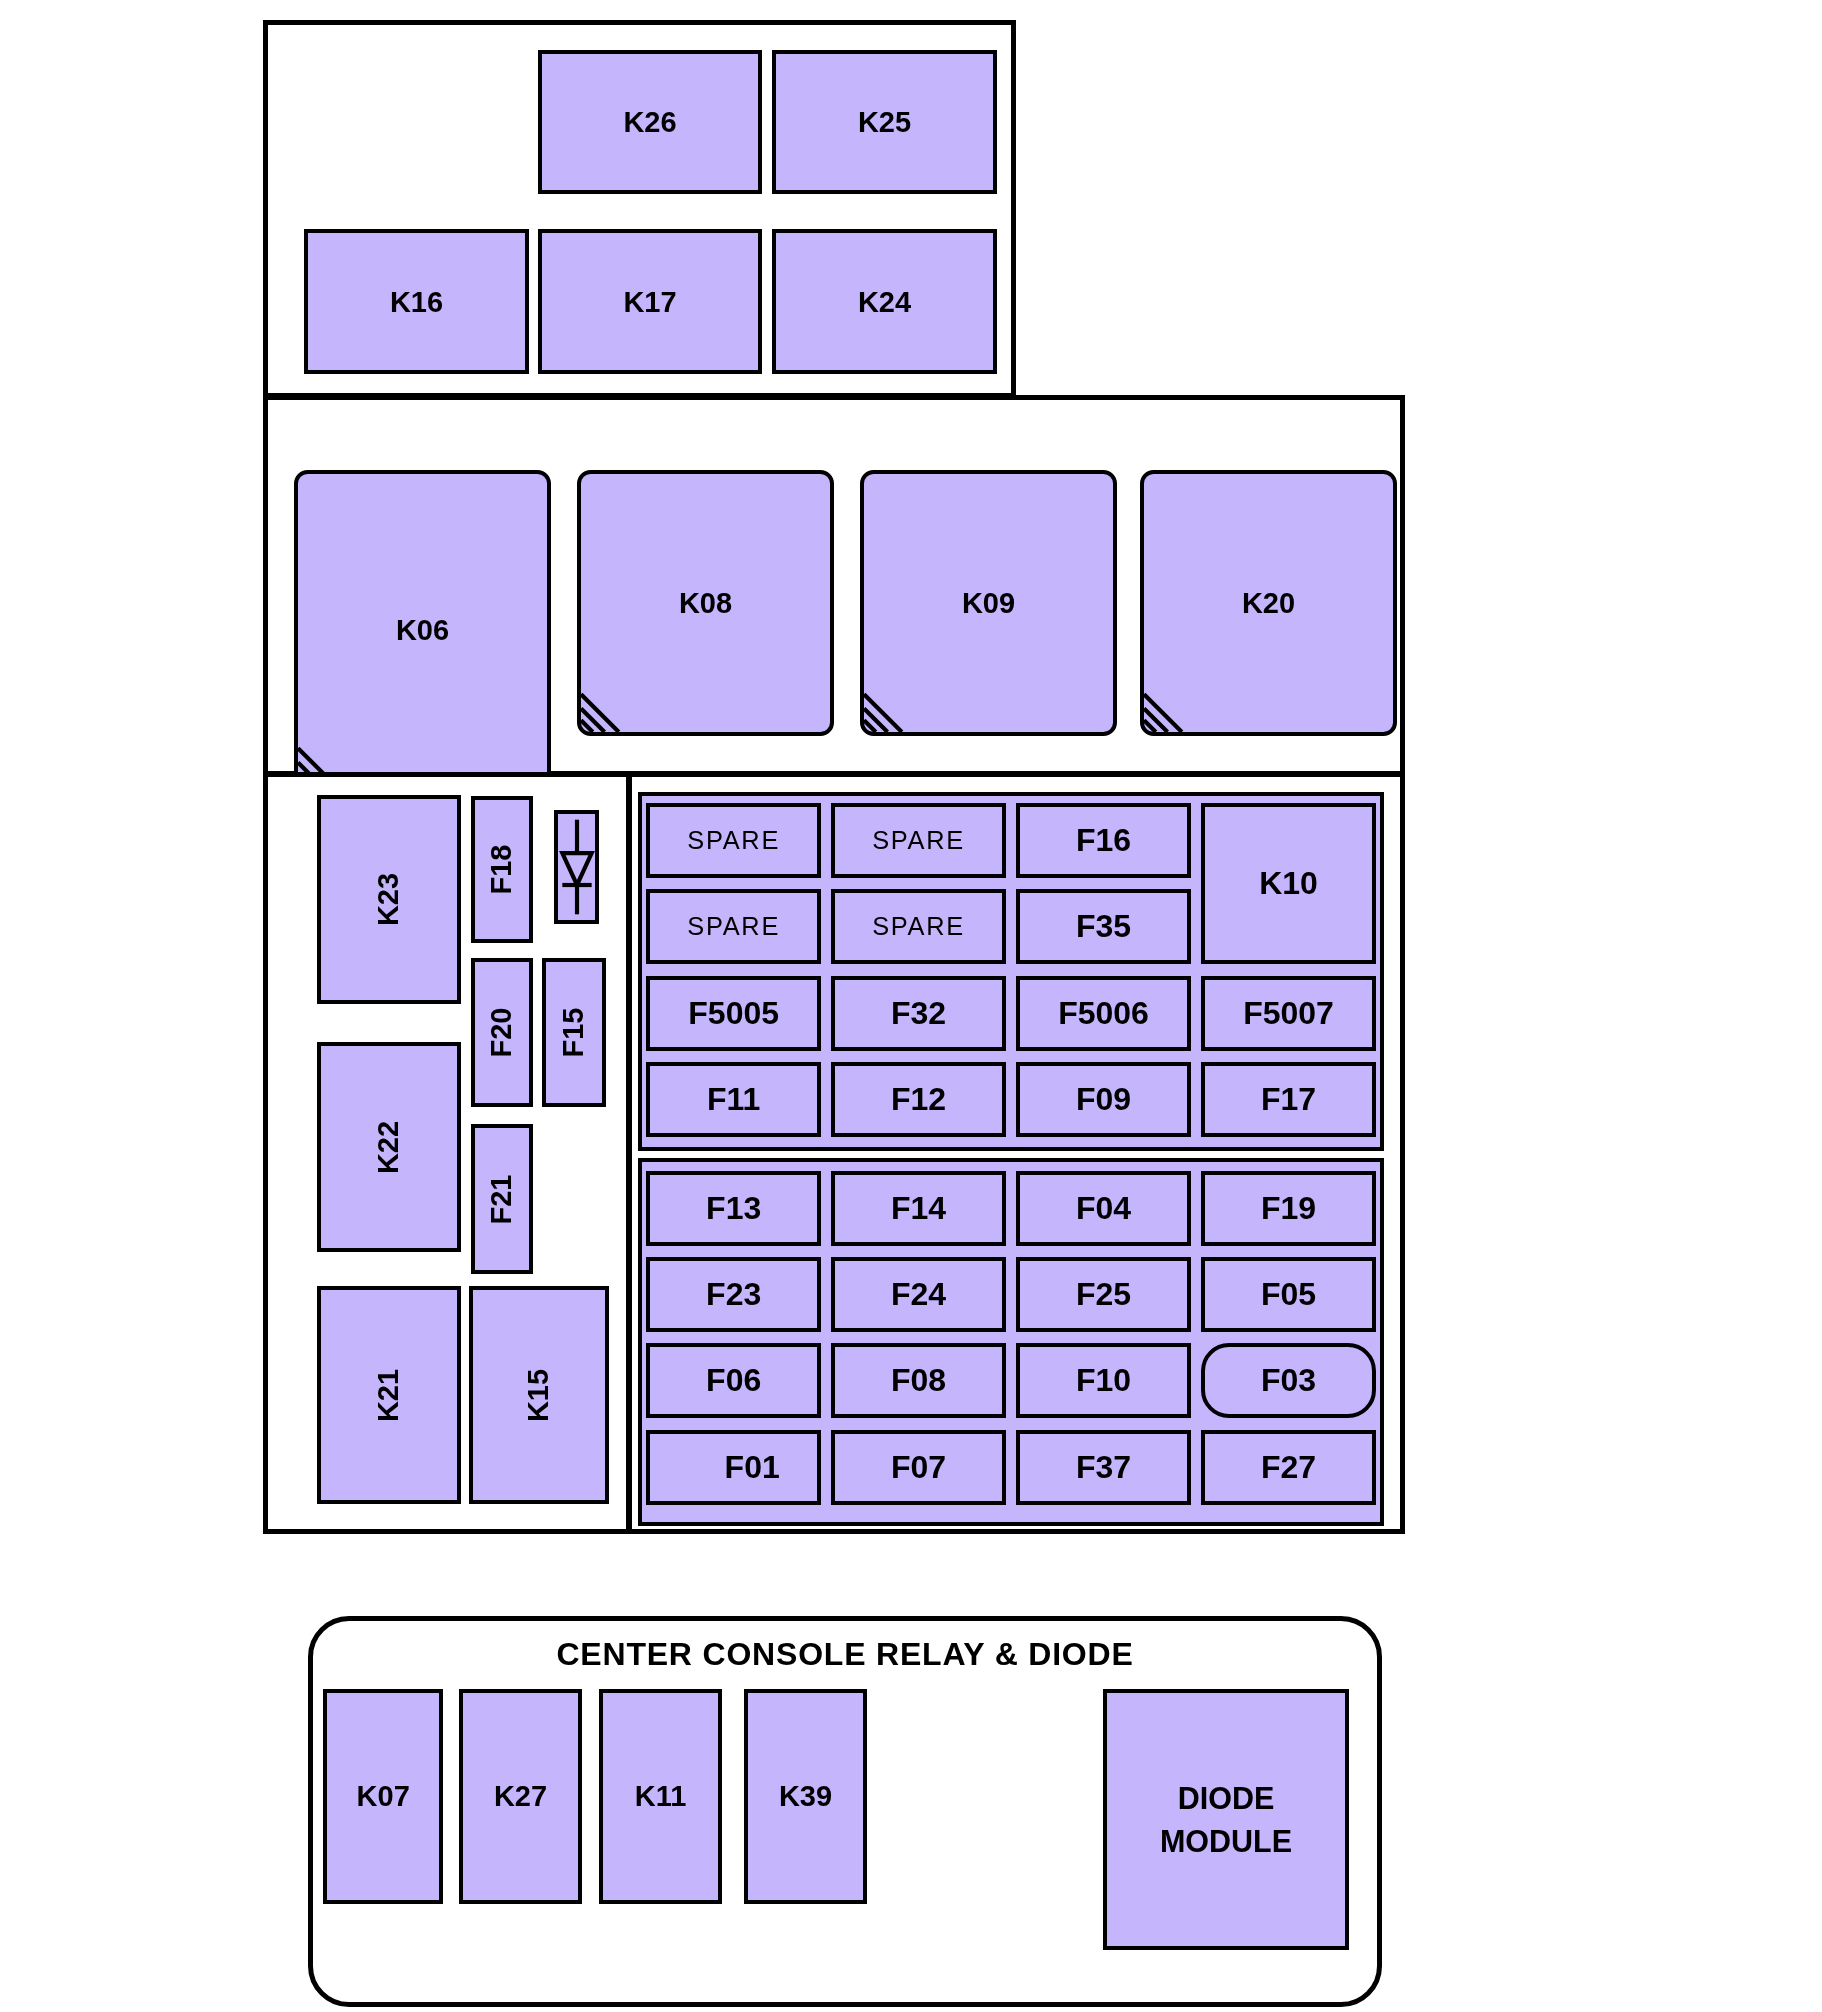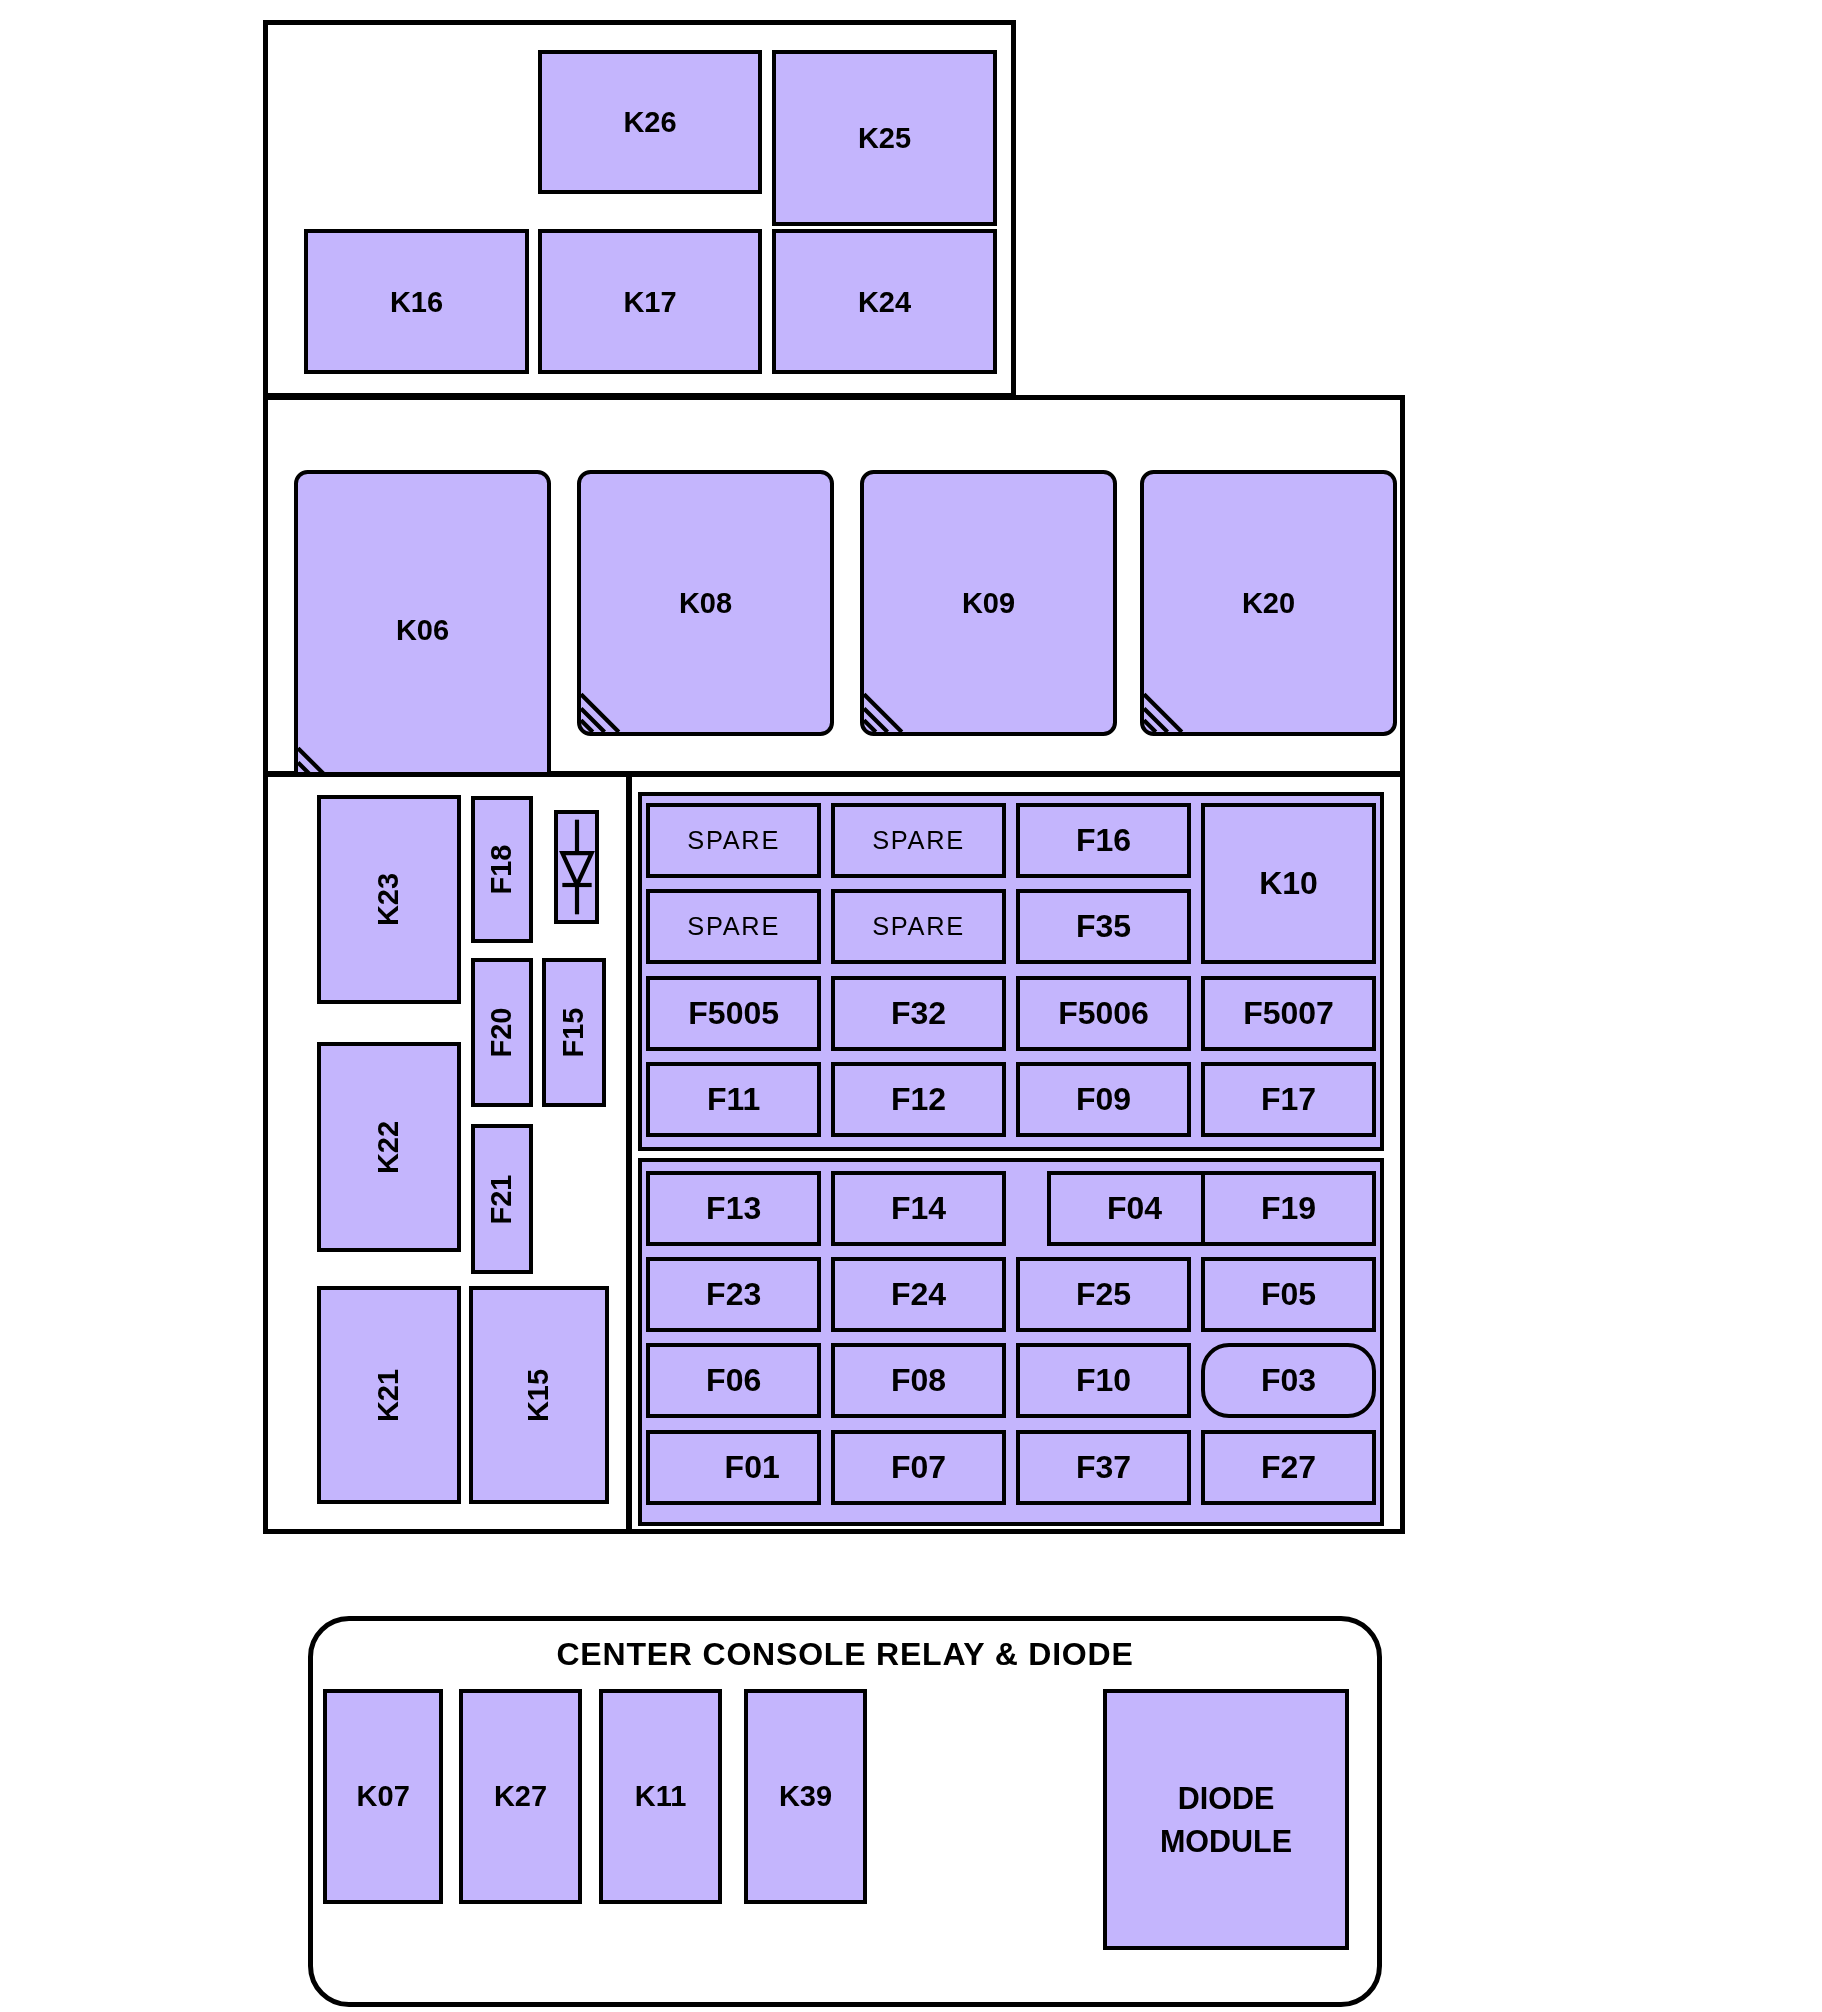--- a/index.html
+++ b/index.html
@@ -81,21 +81,21 @@
 </style>
 </head>
 <body>
 
 <div id="root">
 
   <div class="sec" style="left:263px; top:20.3px; width:753px; height:378px;">
     <div class="box" style="left:270px; top:24.6px; width:224px; height:144px;">
       <span class="lbl">K26</span>
     </div>
-    <div class="box" style="left:504px; top:24.6px; width:225px; height:176px;">
+    <div class="box" style="left:504px; top:24.6px; width:225px; height:144px;">
       <span class="lbl">K25</span>
     </div>
     <div class="box" style="left:36px; top:204px; width:225px; height:145px;">
       <span class="lbl">K16</span>
     </div>
     <div class="box" style="left:270px; top:204px; width:224px; height:145px;">
       <span class="lbl">K17</span>
     </div>
     <div class="box" style="left:504px; top:204px; width:225px; height:145px;">
       <span class="lbl">K24</span>
@@ -214,21 +214,21 @@
       </div>
     </div>
 
     <div class="box" style="left:370px; top:381px; width:746px; height:368px;">
       <div class="box" style="left:4.2px; top:8.5px; width:175px; height:75px;">
         <span class="flbl">F13</span>
       </div>
       <div class="box" style="left:189px; top:8.5px; width:175px; height:75px;">
         <span class="flbl">F14</span>
       </div>
-      <div class="box" style="left:374px; top:8.5px; width:175px; height:75px;margin-left:31px;">
+      <div class="box" style="left:374px; top:8.5px; width:175px; height:75px;">
         <span class="flbl">F04</span>
       </div>
       <div class="box" style="left:559px; top:8.5px; width:175px; height:75px;">
         <span class="flbl">F19</span>
       </div>
       <div class="box" style="left:4.2px; top:95px; width:175px; height:75px;">
         <span class="flbl">F23</span>
       </div>
       <div class="box" style="left:189px; top:95px; width:175px; height:75px;">
         <span class="flbl">F24</span>

